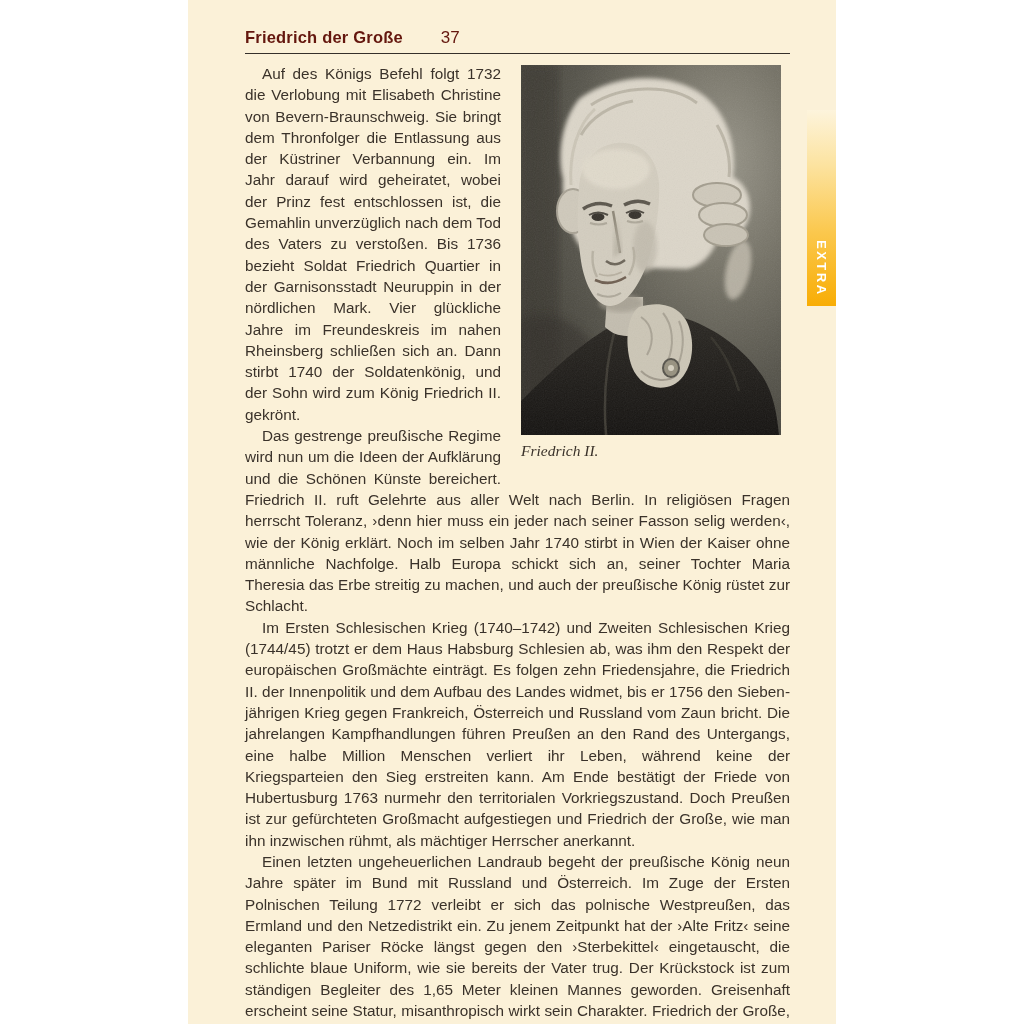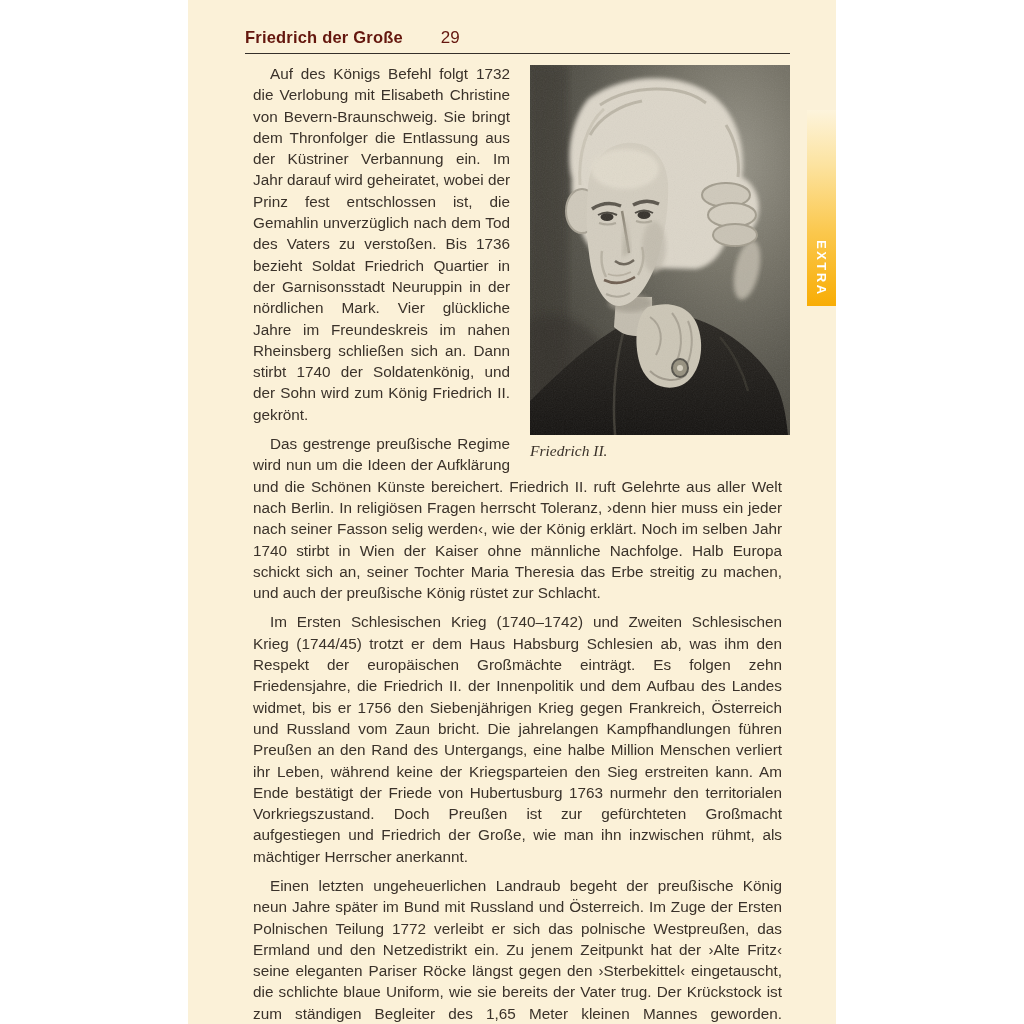--- a/index.html
+++ b/index.html
@@ -43,27 +43,27 @@
     border-top:1.6px solid #35302a;
   }
   .body{
     margin-top:9px;
     font-size:15.3px;
     line-height:21.3px;
     color:#3a322a;
     text-align:justify;
   }
   .body p{
-    margin:8px;
+    margin:0;
     text-indent:17px;
   }
   figure.portrait{
     float:right;
     width:260px;
-    margin:2px 0 10px 20px;
+    margin:2px 9px 10px 20px;
   }
   figure.portrait svg{display:block;}
   .caption{
     font-family:"Liberation Serif",serif;
     font-style:italic;
     font-size:15.5px;
     color:#3a322a;
     margin-top:5px;
     text-align:left;
     text-indent:0;
@@ -96,21 +96,21 @@
 <div class="canvas">
   <div class="page">
 
     <div class="extra-tab">
       <span class="tab-label">EXTRA</span>
     </div>
 
     <div class="content">
       <div class="header">
         <span class="htitle">Friedrich der Große</span>
-        <span class="hnum">29</span>
+        <span class="hnum">37</span>
       </div>
       <div class="rule"></div>
 
       <div class="body">
 
         <figure class="portrait">
           <svg width="260" height="370" viewBox="0 0 260 370" xmlns="http://www.w3.org/2000/svg">
             <defs>
               <radialGradient id="bgGrad" cx="78%" cy="26%" r="85%">
                 <stop offset="0%" stop-color="#979488"></stop>

